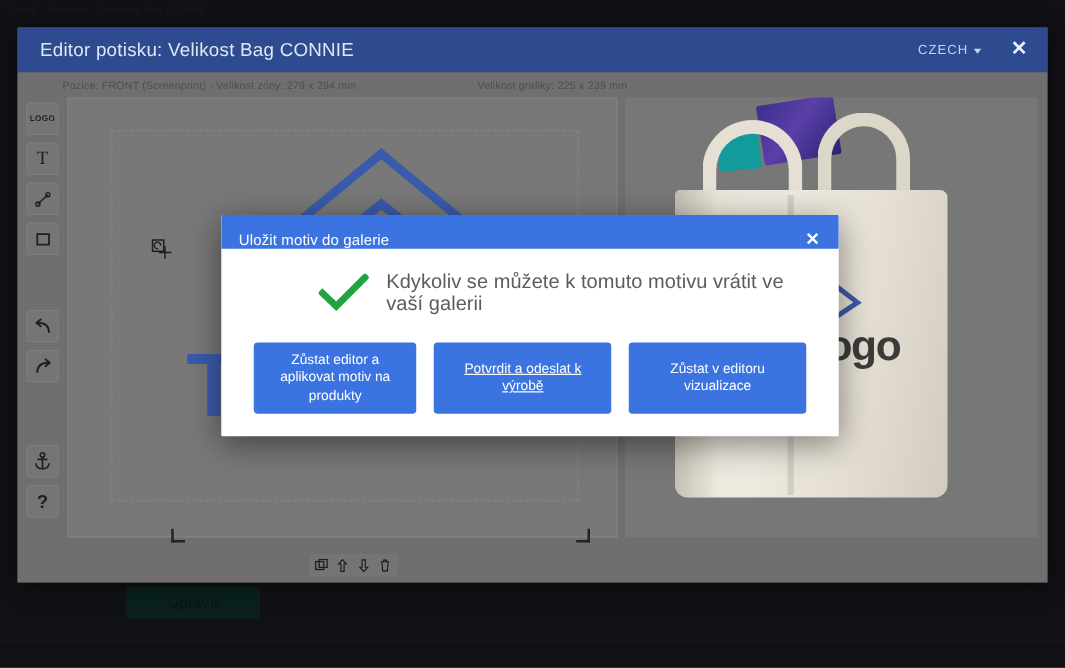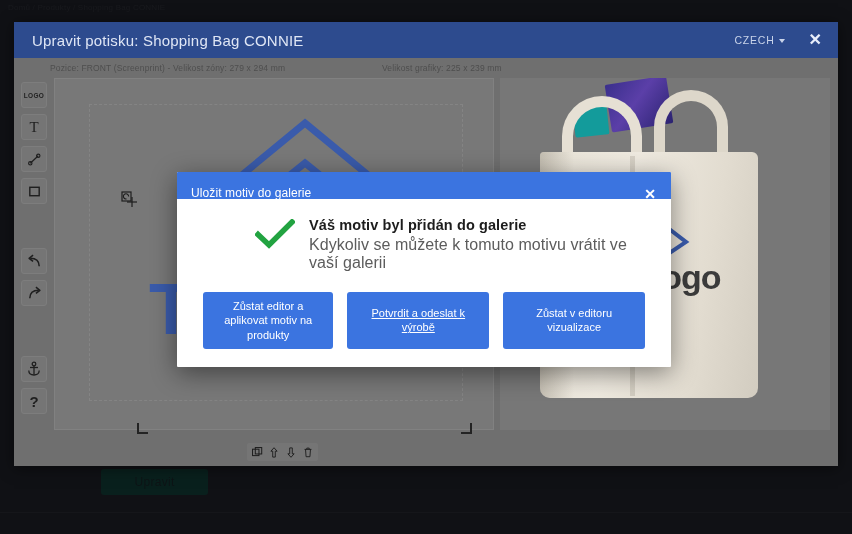--- a/index.html
+++ b/index.html
@@ -321,22 +321,22 @@
     width: 494px;
     background: #ffffff;
     box-shadow: 0 6px 26px rgba(0,0,0,.45);
     border-radius: 1px;
     overflow: hidden;
   }
   #modal-header {
     height: 27px;
     background: #3b74e0;
     display: flex;
-    align-items: flex-start;
-    padding: 14px 12px 0 14px;
+    align-items: flex-end;
+    padding: 4px 12px 0 14px;
   }
   #modal-title {
     flex: 1;
     color: #ffffff;
     font-size: 12px;
     letter-spacing: .1px;
   }
   #modal-close {
     color: #ffffff;
     font-size: 14px;
@@ -398,21 +398,21 @@
   <div id="bg-breadcrumb">Domů / Produkty / Shopping Bag CONNIE</div>
   <div id="bg-edit-button">Upravit</div>
   <div id="bg-footer-rule"></div>
 </div>
 
 <div id="scrim"></div>
 
 <div id="editor-window">
 
   <div id="editor-header">
-    <div id="editor-title">Upravit potisku: Shopping Bag CONNIE</div>
+    <div id="editor-title">Editor potisku: Velikost Bag CONNIE</div>
     <div id="lang-select">
       <span>CZECH</span>
       <span class="chev"></span>
     </div>
     <div id="editor-close">✕</div>
   </div>
 
   <div id="info-strip">
     <span id="zone-info">Pozice: FRONT (Screenprint) - Velikost zóny: 279 x 294 mm</span>
     <span id="graphic-info">Velikost grafiky: 225 x 239 mm</span>
@@ -562,21 +562,20 @@
   </div>
 
   <div id="modal-body">
     <div id="modal-message-row">
       <span id="check-icon">
         <svg width="40" height="30" viewBox="0 0 40 30">
           <path d="M3 15.5 L14 26 L37 3" fill="none" stroke="#22a341" stroke-width="5.5" stroke-linecap="square" stroke-linejoin="miter"></path>
         </svg>
       </span>
       <span>
-        <div id="modal-heading">Váš motiv byl přidán do galerie</div>
         <div id="modal-subtext">Kdykoliv se můžete k tomuto motivu vrátit ve vaší galerii</div>
       </span>
     </div>
 
     <div id="modal-actions">
       <button class="modal-btn" id="modal-btn-close-apply">Zůstat editor a aplikovat motiv na produkty</button>
       <button class="modal-btn" id="modal-btn-confirm">Potvrdit a odeslat k výrobě</button>
       <button class="modal-btn" id="modal-btn-stay">Zůstat v editoru vizualizace</button>
     </div>
   </div>

